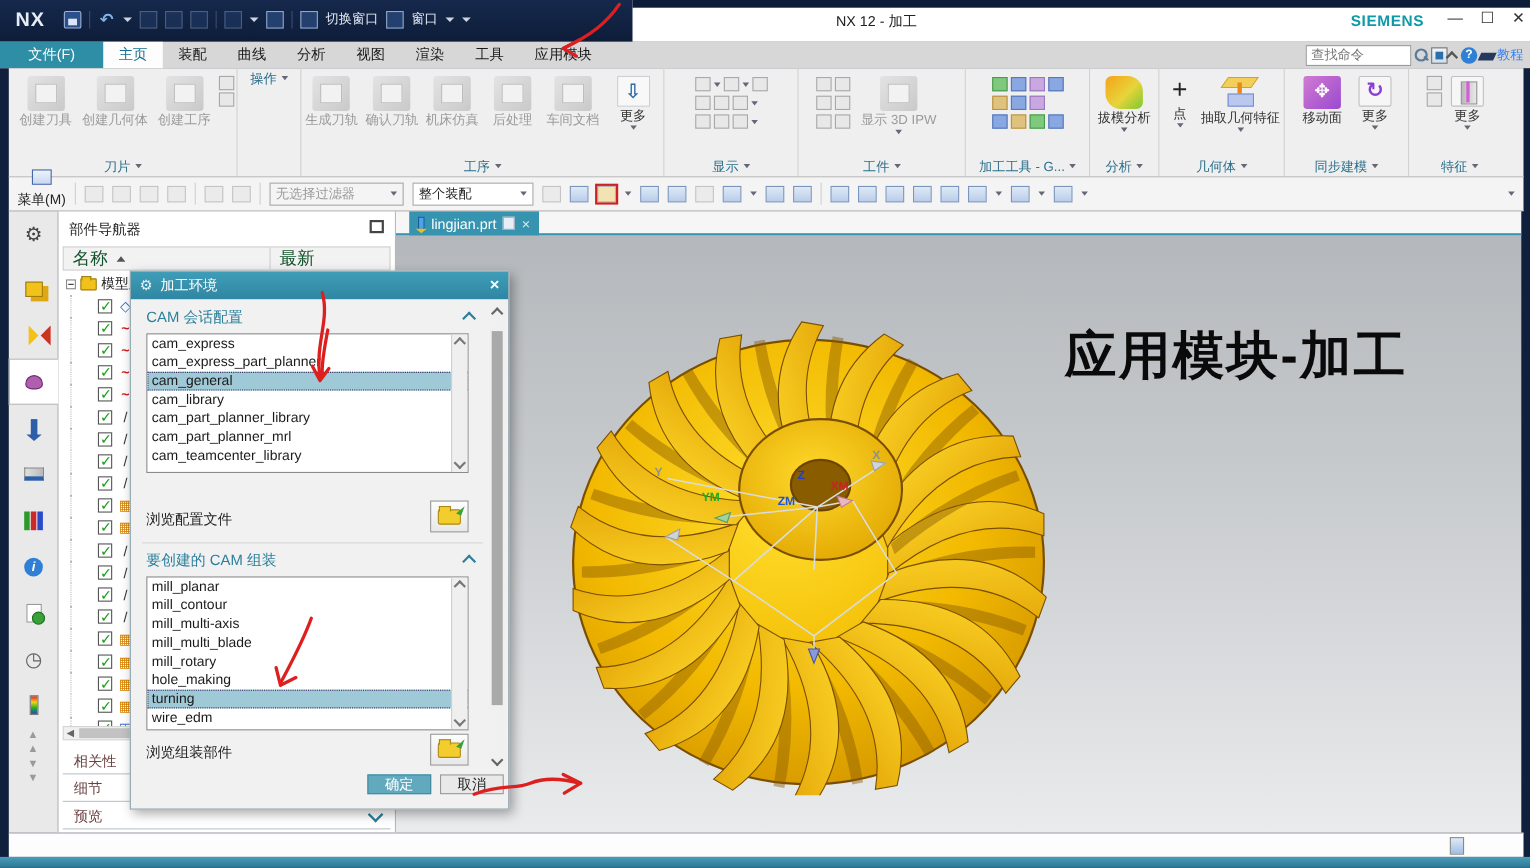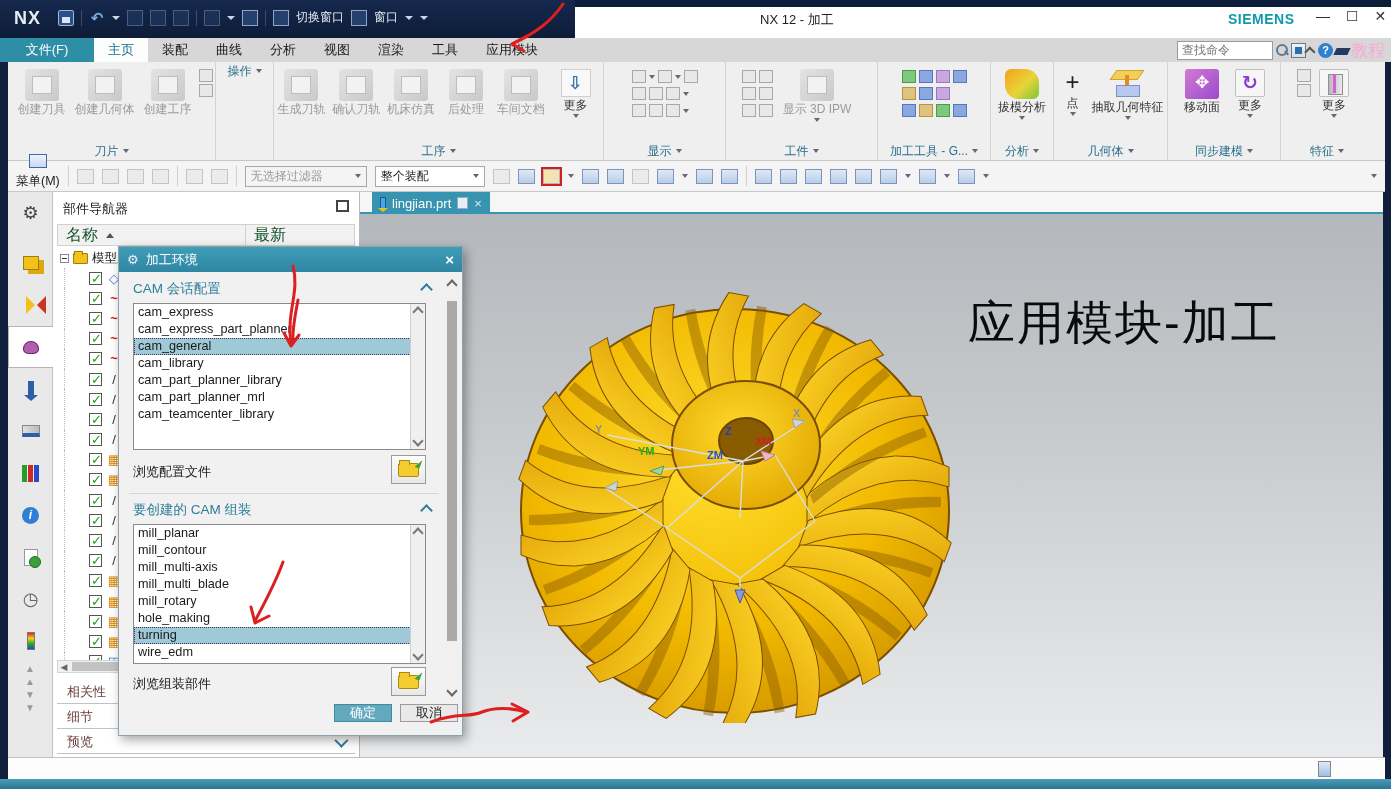--- a/index.html
+++ b/index.html
@@ -36,21 +36,21 @@
   .tab-right{position:absolute;right:6px;top:40px;display:flex;align-items:center;gap:2px;height:20px;padding-left:40px;}
   .findbox{width:96px;height:19px;border:1px solid #9a9a9a;background:#fff;font-size:12px;color:#999;padding:0 4px;font-family:inherit;}
   .mag{width:14px;height:14px;position:relative;}
   .mag::before{content:"";position:absolute;left:1px;top:1px;width:8px;height:8px;border:2px solid #5a7a9a;border-radius:50%;}
   .mag::after{content:"";position:absolute;left:9px;top:9px;width:5px;height:2px;background:#5a7a9a;transform:rotate(45deg);}
   .sq-ico{width:15px;height:15px;border:1px solid #777;background:linear-gradient(180deg,#eef4fa,#cfe0ef);}
   .sq-ico i{display:block;margin:3px auto;width:7px;height:7px;background:#2d6da8;}
   .chev-up{width:8px;height:8px;border-left:2px solid #555;border-top:2px solid #555;transform:rotate(45deg) translateY(3px);}
   .help{width:15px;height:15px;border-radius:50%;background:#2f7fd4;color:#fff;font-size:11px;font-weight:bold;text-align:center;line-height:15px;}
   .cap{width:14px;height:7px;background:#253a5e;transform:skewX(-25deg);margin-top:3px;}
-  .tut-lbl{font-size:17px;color:#f9a8d4;}
+  .tut-lbl{font-size:12px;color:#3b82f6;}
 
   
   .ribbon{left:8px;top:62px;width:1377px;height:99px;background:#efefef;border-bottom:1px solid #c8c8c8;display:flex;}
   .grp{position:relative;border-right:1px solid #d2d2d2;display:flex;flex-direction:column;}
   .grp-body{flex:1;display:flex;align-items:flex-start;padding-top:4px;justify-content:center;}
   .grp-label{height:18px;display:flex;align-items:center;justify-content:center;gap:4px;color:#2b6f8c;font-size:12px;}
   .dd{width:0;height:0;border-left:3.5px solid transparent;border-right:3.5px solid transparent;border-top:4px solid #667;display:inline-block;}
   .bb{width:63px;display:flex;flex-direction:column;align-items:center;gap:2px;padding-top:3px;}
   .bb .ic{width:34px;height:32px;border-radius:3px;background:linear-gradient(135deg,#e3e3e3,#c9c9c9);position:relative;}
   .bb .ic::after{content:"";position:absolute;left:7px;top:7px;width:18px;height:16px;background:#f2f2f2;border:1px solid #bdbdbd;}
@@ -138,21 +138,21 @@
   .nav-sec.with-chevron::after{content:"";width:8px;height:8px;border-right:2px solid #2b7f9b;border-bottom:2px solid #2b7f9b;transform:rotate(45deg) translateY(-2px);}
 
   
   .viewport{left:360px;top:192px;width:1023px;height:565px;background:linear-gradient(180deg,#b2b6ba 0%,#c6c9cc 40%,#e9ebec 100%);overflow:hidden;}
   .tabstrip{position:absolute;left:0;top:0;width:1023px;height:22px;background:#f6f6f6;border-bottom:2px solid #3794b0;}
   .part-tab{position:absolute;left:12px;top:0;height:22px;background:#3794b0;color:#fff;display:flex;align-items:center;gap:6px;padding:0 8px;font-size:13px;}
   .ptool{width:6px;height:12px;background:#4aa4e8;border:1px solid #1a5a9a;position:relative;}
   .ptool::after{content:"";position:absolute;left:-3px;top:10px;border-left:5px solid transparent;border-right:5px solid transparent;border-top:4px solid #e8c020;}
   .pedit{width:11px;height:12px;background:#e8eef5;border:1px solid #9ab;}
   .part-tab .x{color:#dce8ee;font-size:13px;}
-  .big-note{position:absolute;left:608px;top:100px;font-size:47px;font-weight:normal;color:#0a0a0a;letter-spacing:2px;}
+  .big-note{position:absolute;left:608px;top:100px;font-size:47px;font-weight:bold;color:#0a0a0a;letter-spacing:2px;}
   .impeller{position:absolute;left:95px;top:91px;}
   .ax{font-size:11px;font-weight:bold;}
 
   
   .dialog{left:118px;top:246px;width:345px;height:490px;background:#f1f1f1;border:1px solid #8fa3ad;box-shadow:3px 4px 10px rgba(0,0,0,.35);z-index:40;}
   .dlg-head{position:absolute;left:0;top:0;width:100%;height:25px;background:linear-gradient(180deg,#3f9db8,#2f86a2);color:#fff;display:flex;align-items:center;padding:0 8px;gap:7px;font-size:13px;}
   .dlg-head .gear2{font-size:13px;color:#eaf4f8;}
   .dlg-head .x{margin-left:auto;font-size:15px;font-weight:bold;color:#fff;}
   .sec-label{position:absolute;left:14px;font-size:13.5px;color:#2b7f9b;}
   .sec-chev{position:absolute;width:9px;height:9px;border-left:2px solid #2b7f9b;border-top:2px solid #2b7f9b;transform:rotate(45deg);}
@@ -799,21 +799,21 @@
 </div>
 
 <div class="abs dialog">
   <div class="dlg-head">
     <span class="gear2">⚙</span>
     <span>加工环境</span>
     <span class="x">×</span>
   </div>
   <div class="sec-label" style="top:33px">CAM 会话配置</div>
   <span class="sec-chev" style="left:303px;top:38px"></span>
-  <div class="listbox" style="top:56px;height:147px">
+  <div class="listbox" style="top:56px;height:127px">
     <div>
 
     <div class="li-row"><span>cam_express</span></div>
         <div class="li-row"><span>cam_express_part_planner</span></div>
         <div class="li-row selected"><span>cam_general</span></div>
         <div class="li-row"><span>cam_library</span></div>
         <div class="li-row"><span>cam_part_planner_library</span></div>
         <div class="li-row"><span>cam_part_planner_mrl</span></div>
         <div class="li-row"><span>cam_teamcenter_library</span></div>
       </div>

